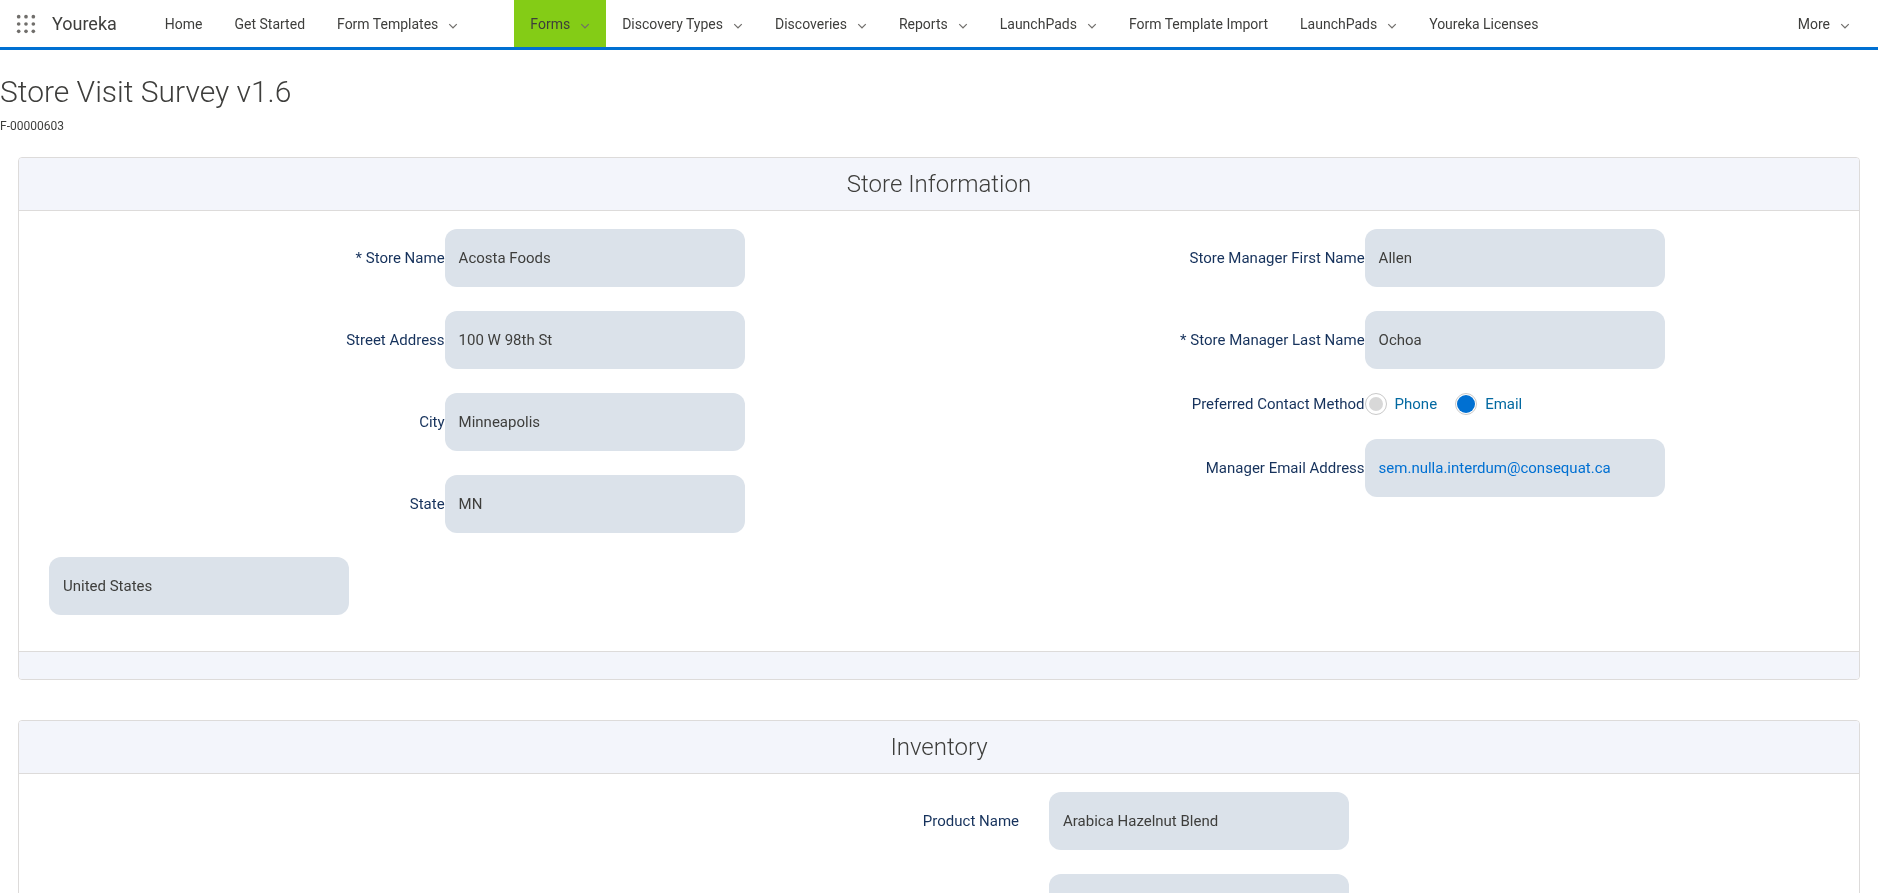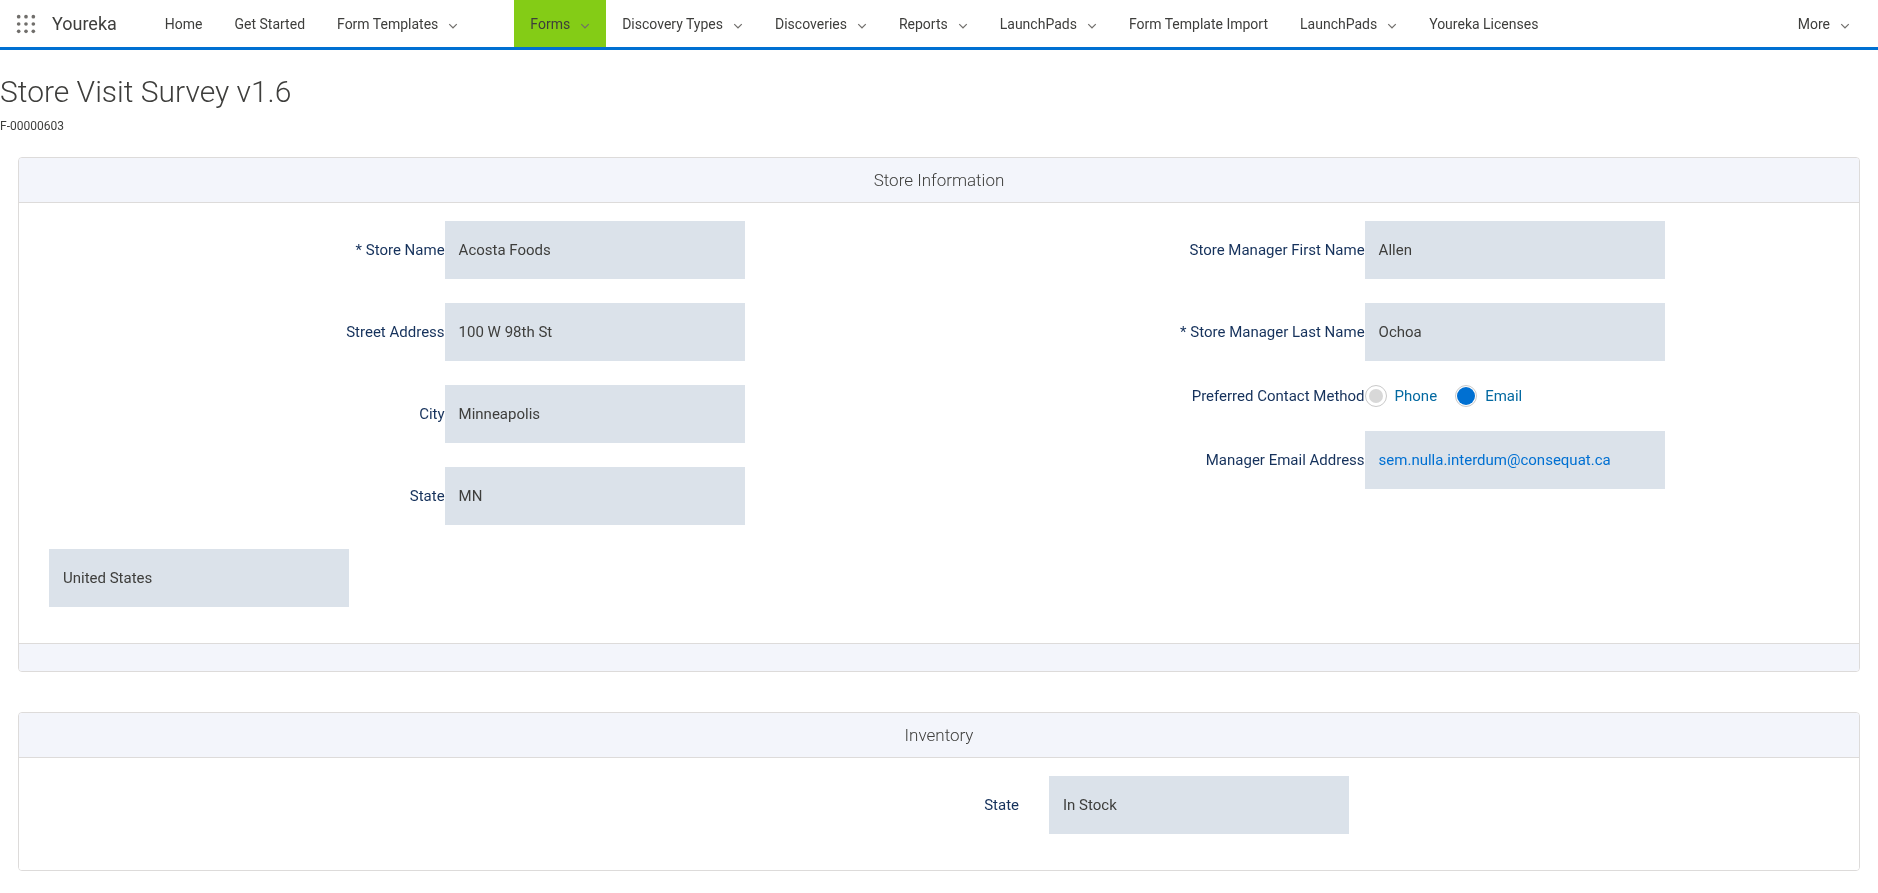--- a/index.html
+++ b/index.html
@@ -83,21 +83,21 @@
       margin: 0 18px 40px 18px;
       border: 1px solid #dddbda;
       border-radius: 4px;
       overflow: hidden;
     }
     .panel-header {
       background: #f3f5fb;
       border-bottom: 1px solid #dddbda;
       padding: 12px 0;
       text-align: center;
-      font-size: 17px;
+      font-size: 24px;
       font-weight: 300;
       color: #3e3e3c;
     }
     .panel-body {
       padding: 18px 0 12px 0;
       background: #ffffff;
     }
     .panel-footer-strip {
       height: 28px;
       background: #f3f5fb;
@@ -123,21 +123,21 @@
       text-align: right;
       color: #16325c;
       font-size: 15px;
     }
     .form-control-wrap {
       width: 54%;
       max-width: 300px;
     }
     .form-value {
       background: #dbe2ea;
-      border-radius: 0;
+      border-radius: 12px;
       padding: 20px 14px;
       color: #3e3e3c;
       font-size: 15px;
       min-height: 40px;
       display: flex;
       align-items: center;
     }
     .form-value.link { color: #0070d2; }
     
     
@@ -335,20 +335,26 @@
           </div>
         </div>
     </div>
     <div class="panel-footer-strip"></div>
   </div>
 
   <div class="panel">
     <div class="panel-header">Inventory</div>
     <div class="panel-body single-col" id="inventory-body">
         <div class="form-row">
+          <div class="form-label">Product Name</div>
+          <div class="form-control-wrap">
+            <div class="form-value">Arabica Hazelnut Blend</div>
+          </div>
+        </div>
+        <div class="form-row">
           <div class="form-label">State</div>
           <div class="form-control-wrap">
             <div class="form-value">In Stock</div>
           </div>
         </div>
       </div>
   </div>
 </div>
 
 </body></html>

